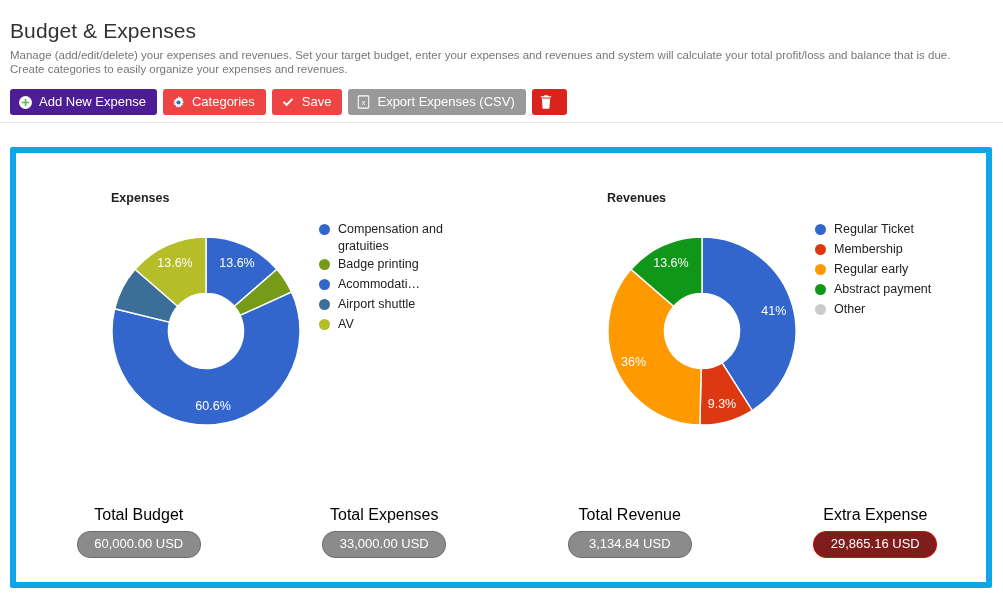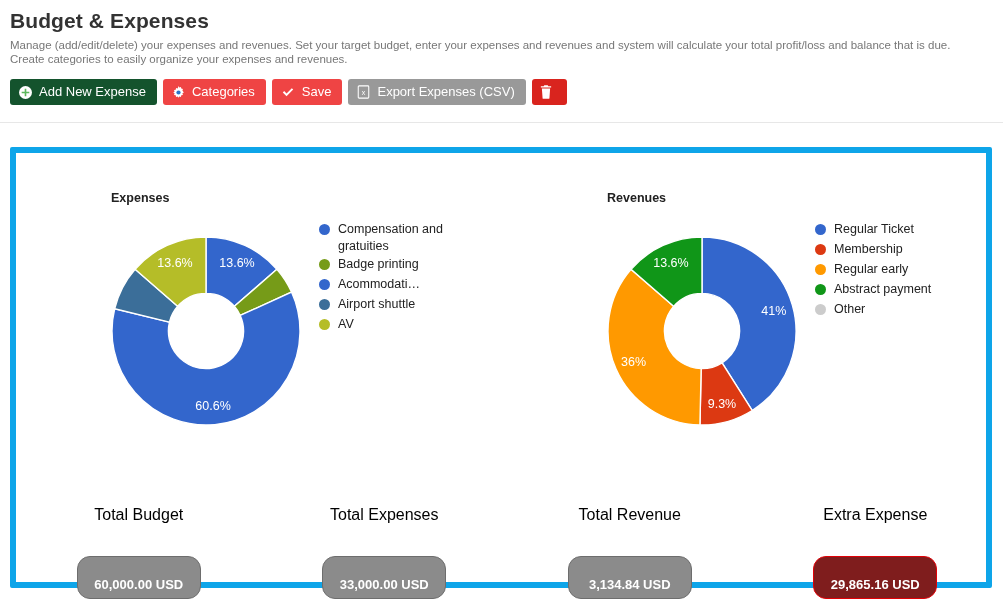--- a/index.html
+++ b/index.html
@@ -10,23 +10,23 @@
     background: #ffffff;
     font-family: "Liberation Sans", sans-serif;
     overflow: hidden;
   }
   .page { position: relative; width: 1003px; height: 600px; background: #fff; }
 
   
   .page-header { padding: 8px 10px 0 10px; }
   .page-title {
     font-size: 21px;
-    font-weight: bold;
+    font-weight: normal;
     color: #333333;
-    margin: 0 0 4px 0;
+    margin: 10px 0 4px 0;
     line-height: 26px;
     letter-spacing: 0.1px;
   }
   .page-desc {
     font-size: 11.5px;
     color: #777777;
     line-height: 14px;
     margin: 0;
     max-width: 975px;
   }
@@ -46,21 +46,21 @@
     border-radius: 3px;
     color: #ffffff;
     font-size: 13px;
     font-family: "Liberation Sans", sans-serif;
     padding: 6px 11px 6px 9px;
     height: 26px;
     line-height: 14px;
     cursor: pointer;
     white-space: nowrap;
   }
-  .btn-green  { background: #14532d; }
+  .btn-green  { background: #4c1d95; }
   .btn-blue   { background: #ef4444; text-align: right; }
   .btn-gray   { background: #999999; }
   .btn-red    { background: #d9241e; padding: 6px 8px; }
   .btn .ico { display: inline-flex; align-items: center; justify-content: center; }
   .btn .lbl { display: inline-block; }
 
   
   .hr-divider {
     position: absolute;
     left: 0; top: 122px;
@@ -141,27 +141,26 @@
   .total-label {
     font-size: 16px;
     font-weight: normal;
     color: #000000;
     margin-bottom: 7px;
     line-height: 19px;
   }
   .total-badge {
     display: inline-block;
     min-width: 124px;
-    padding: 20px 14px 5px 14px;
+    padding: 4px 14px 5px 14px;
     border-radius: 13px;
     font-size: 13px;
-    font-weight: bold;
+    font-weight: normal;
     color: #ffffff;
     line-height: 16px;
-    margin-top: 25px;
   }
   .badge-gray { background: #8b8b8b; border: 1px solid #6d6d6d; }
   .badge-red  { background: #7f1d1d; border: 1px solid #e10006; }
 </style>
 </head>
 <body>
 
 <div class="page">
 
   <div class="page-header">

